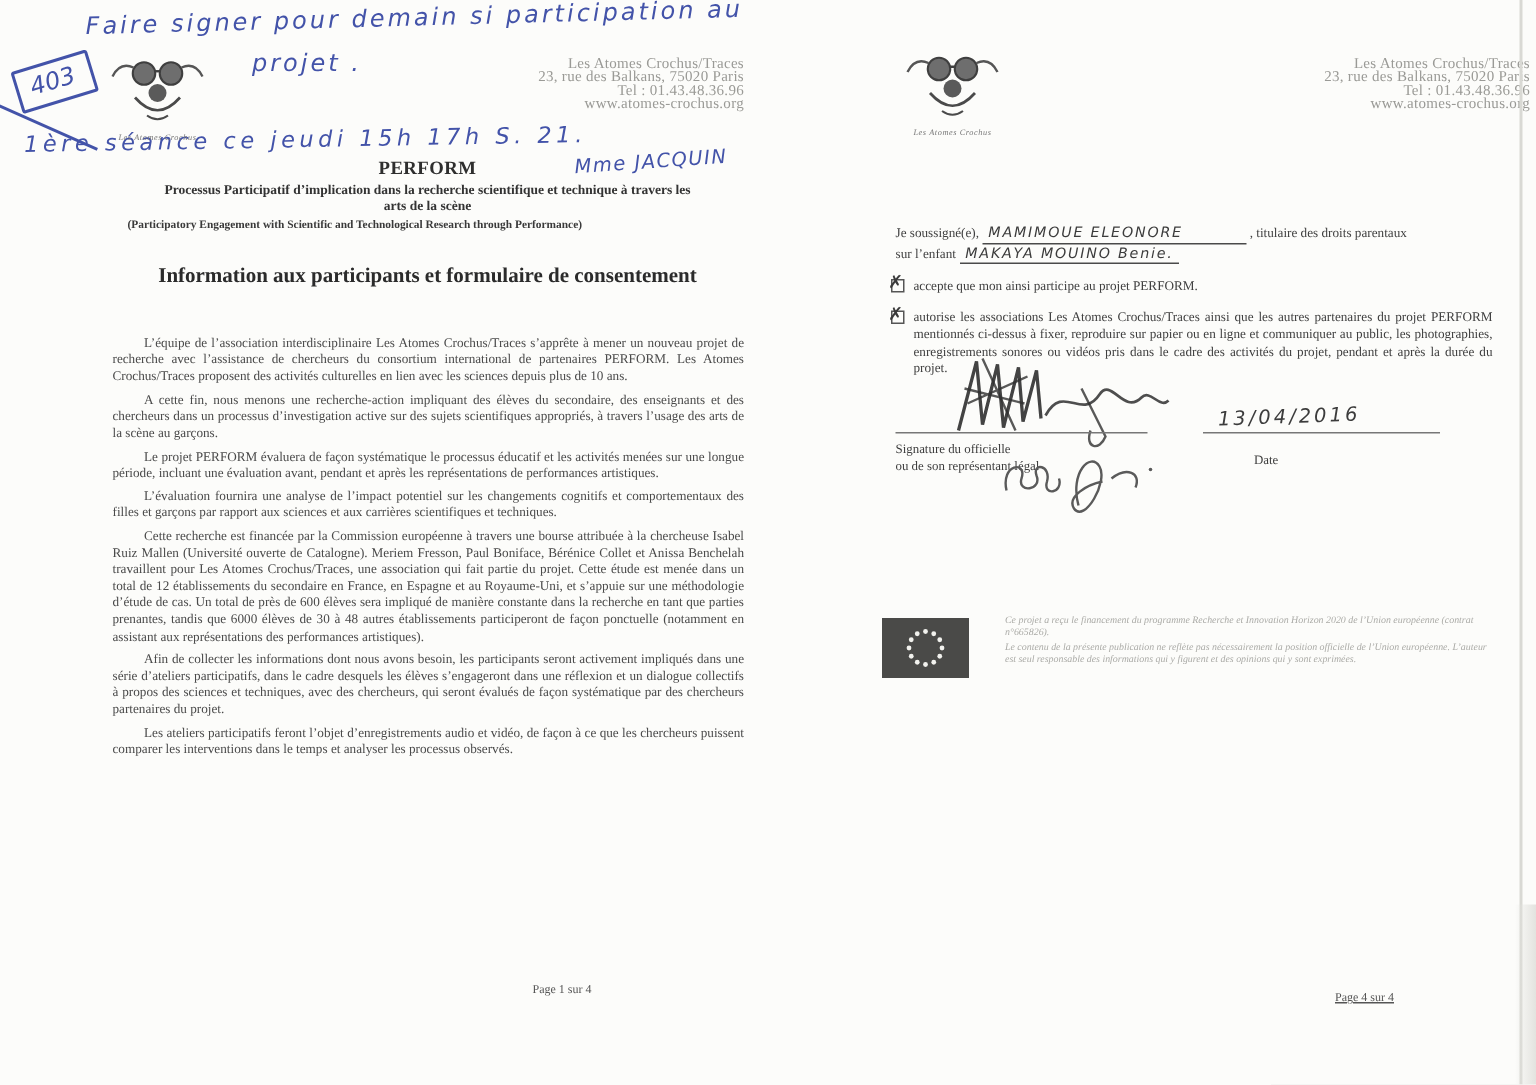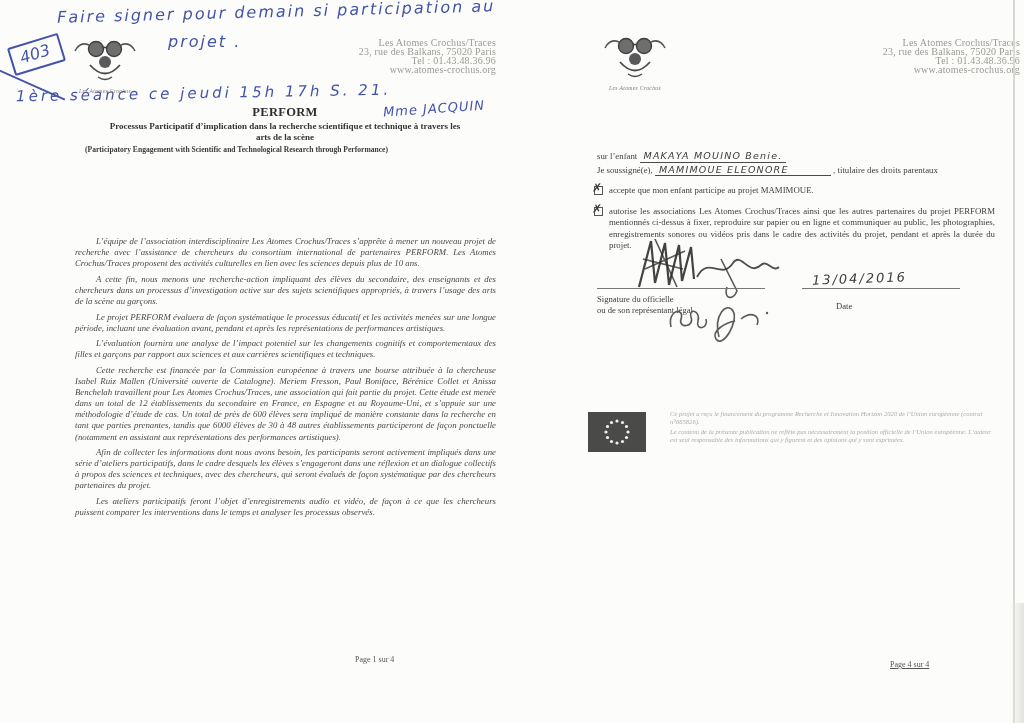--- a/index.html
+++ b/index.html
@@ -33,21 +33,21 @@
   .session-note{position:absolute;left:16px;top:84px;font-size:15px;letter-spacing:3px;white-space:nowrap;transform:rotate(-1deg);}
   .teacher-note{position:absolute;left:383px;top:101px;font-size:13px;letter-spacing:1px;transform:rotate(-4deg);}
 
   
   .title{position:absolute;left:75px;top:105px;width:420px;text-align:center;font-weight:bold;font-size:12.5px;color:#2e2e2e;letter-spacing:.3px;}
   .subtitle-fr{position:absolute;left:105px;top:121px;width:360px;text-align:center;font-weight:bold;font-size:9px;line-height:11px;color:#333;}
   .subtitle-en{position:absolute;left:85px;top:145px;width:400px;text-align:left;font-weight:bold;font-size:7.6px;color:#3a3a3a;}
   .main-heading{position:absolute;left:105px;top:176px;width:360px;text-align:center;font-weight:bold;font-size:14px;line-height:17px;color:#2b2b2b;}
 
   
-  .body-text{position:absolute;left:75px;top:236px;width:421px;font-style:italic;}
+  .body-text{position:absolute;left:75px;top:223px;width:421px;}
   .body-text p{margin:0 0 4.5px 0;font-size:8.8px;line-height:11.1px;text-align:justify;text-indent:21px;color:#4a4a4a;}
 
   .footer{position:absolute;font-size:8px;color:#555;}
   .footer-left{left:355px;top:655px;}
   .footer-right{left:378px;top:660px;text-decoration:underline;}
 
   
   .partners{position:absolute;left:85px;top:109px;width:400px;font-size:8.6px;line-height:11px;color:#3d3d3d;}
   .consent{position:absolute;left:85px;top:150px;width:398px;font-size:8.8px;line-height:11.5px;color:#3f3f3f;}
   .consent-line{margin-bottom:1px;}
@@ -106,20 +106,21 @@
     <div class="address addr-left">
       <div>Les Atomes Crochus/Traces</div>
       <div>23, rue des Balkans, 75020 Paris</div>
       <div>Tel : 01.43.48.36.96</div>
       <div>www.atomes-crochus.org</div>
     </div>
 
     <div class="title">PERFORM</div>
     <div class="subtitle-fr">Processus Participatif d’implication dans la recherche scientifique et technique à travers les arts de la scène</div>
     <div class="subtitle-en">(Participatory Engagement with Scientific and Technological Research through Performance)</div>
+    <div class="main-heading">Information aux participants et formulaire de consentement</div>
 
     <div class="body-text">
       <p>L’équipe de l’association interdisciplinaire Les Atomes Crochus/Traces s’apprête à mener un nouveau projet de recherche avec l’assistance de chercheurs du consortium international de partenaires PERFORM. Les Atomes Crochus/Traces proposent des activités culturelles en lien avec les sciences depuis plus de 10 ans.</p>
       <p>A cette fin, nous menons une recherche-action impliquant des élèves du secondaire, des enseignants et des chercheurs dans un processus d’investigation active sur des sujets scientifiques appropriés, à travers l’usage des arts de la scène au garçons.</p>
       <p>Le projet PERFORM évaluera de façon systématique le processus éducatif et les activités menées sur une longue période, incluant une évaluation avant, pendant et après les représentations de performances artistiques.</p>
       <p>L’évaluation fournira une analyse de l’impact potentiel sur les changements cognitifs et comportementaux des filles et garçons par rapport aux sciences et aux carrières scientifiques et techniques.</p>
       <p>Cette recherche est financée par la Commission européenne à travers une bourse attribuée à la chercheuse Isabel Ruiz Mallen (Université ouverte de Catalogne). Meriem Fresson, Paul Boniface, Bérénice Collet et Anissa Benchelah travaillent pour Les Atomes Crochus/Traces, une association qui fait partie du projet. Cette étude est menée dans un total de 12 établissements du secondaire en France, en Espagne et au Royaume-Uni, et s’appuie sur une méthodologie d’étude de cas. Un total de près de 600 élèves sera impliqué de manière constante dans la recherche en tant que parties prenantes, tandis que 6000 élèves de 30 à 48 autres établissements participeront de façon ponctuelle (notamment en assistant aux représentations des performances artistiques).</p>
       <p>Afin de collecter les informations dont nous avons besoin, les participants seront activement impliqués dans une série d’ateliers participatifs, dans le cadre desquels les élèves s’engageront dans une réflexion et un dialogue collectifs à propos des sciences et techniques, avec des chercheurs, qui seront évalués de façon systématique par des chercheurs partenaires du projet.</p>
       <p>Les ateliers participatifs feront l’objet d’enregistrements audio et vidéo, de façon à ce que les chercheurs puissent comparer les interventions dans le temps et analyser les processus observés.</p>
     </div>
@@ -146,34 +147,34 @@
     <div class="address addr-right">
       <div>Les Atomes Crochus/Traces</div>
       <div>23, rue des Balkans, 75020 Paris</div>
       <div>Tel : 01.43.48.36.96</div>
       <div>www.atomes-crochus.org</div>
     </div>
 
 
     <div class="consent">
       <div class="consent-line">
-        <span>sur l’enfant</span>
-        <span class="blank blank-child hand-dark">MAKAYA MOUINO Benie.</span>
-      </div>
-      <div class="consent-line">
         <span>Je soussigné(e),</span>
         <span class="blank blank-parent hand-dark">MAMIMOUE ELEONORE</span>
         <span>, titulaire des droits parentaux</span>
+      </div>
+      <div class="consent-line">
+        <span>sur l’enfant</span>
+        <span class="blank blank-child hand-dark">MAKAYA MOUINO Benie.</span>
       </div>
 
       <div class="check-item">
         <span class="checkbox">
             <span class="x">✗</span>
           </span>
-        <span class="check-text">accepte que mon enfant participe au projet MAMIMOUE.</span>
+        <span class="check-text">accepte que mon ainsi participe au projet PERFORM.</span>
       </div>
 
       <div class="check-item">
         <span class="checkbox">
             <span class="x">✗</span>
           </span>
         <span class="check-text">autorise les associations Les Atomes Crochus/Traces ainsi que les autres partenaires du projet PERFORM mentionnés ci-dessus à fixer, reproduire sur papier ou en ligne et communiquer au public, les photographies, enregistrements sonores ou vidéos pris dans le cadre des activités du projet, pendant et après la durée du projet.</span>
       </div>
     </div>
 

